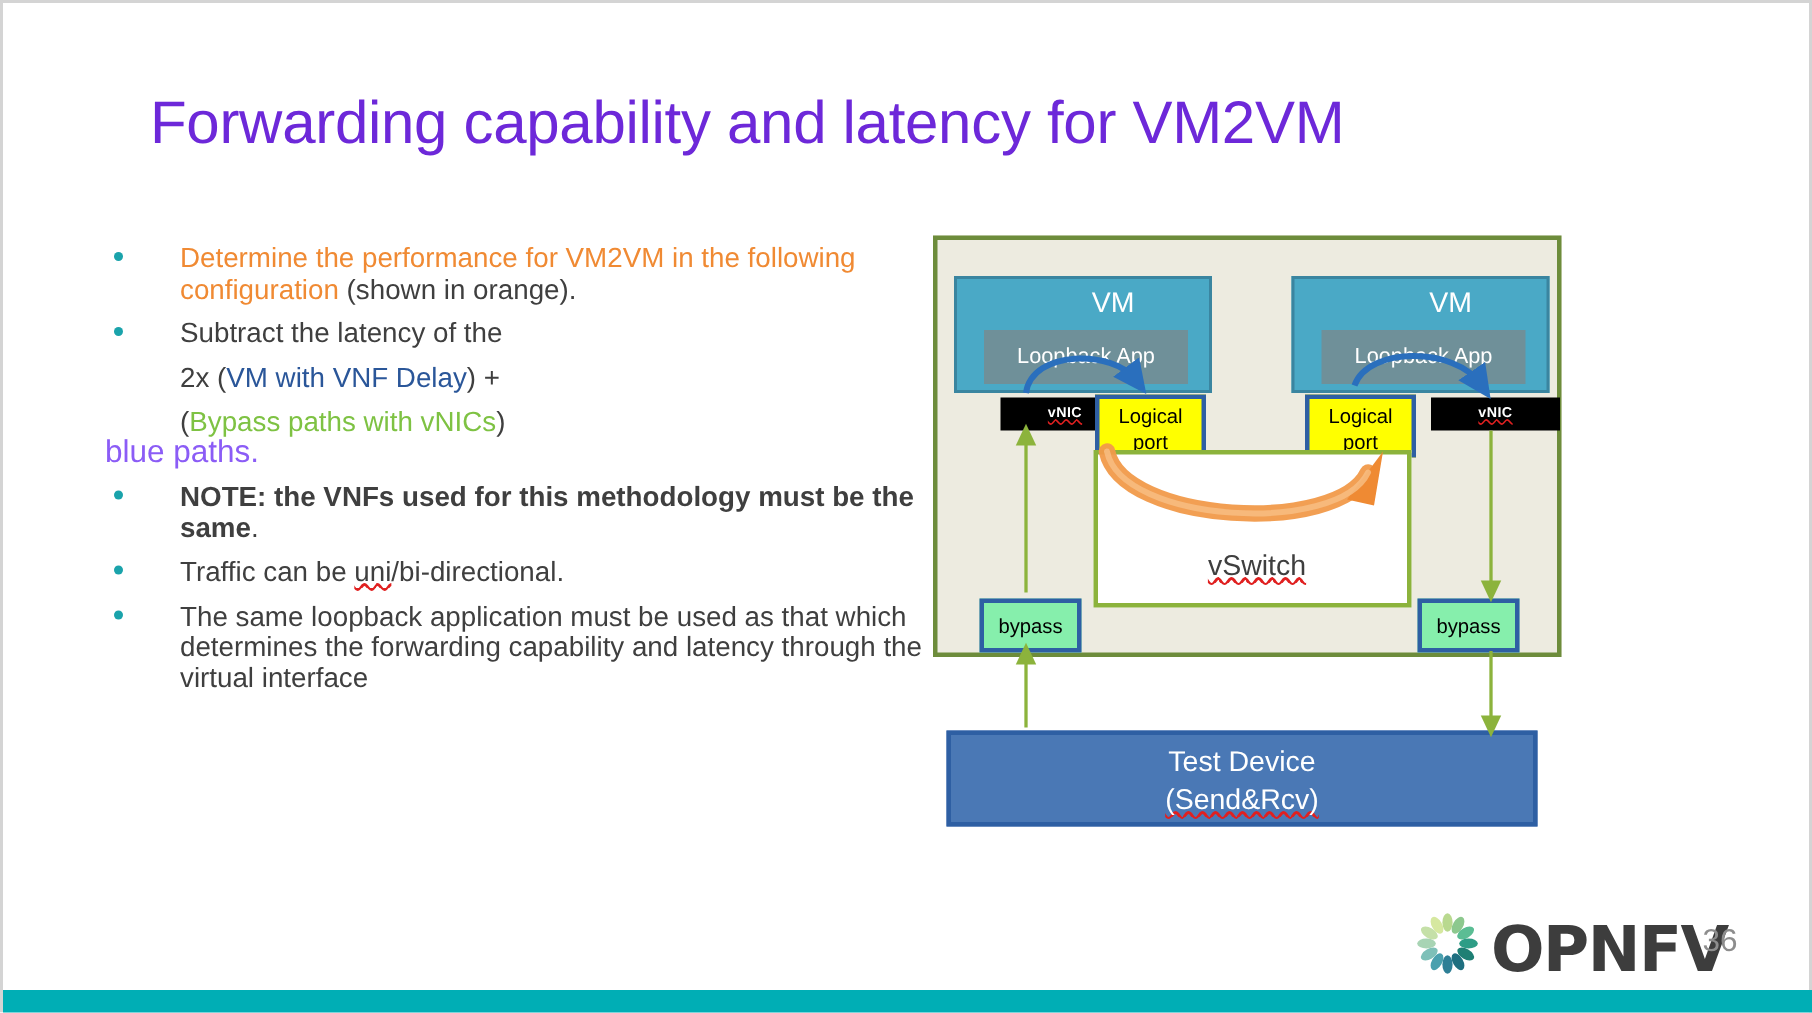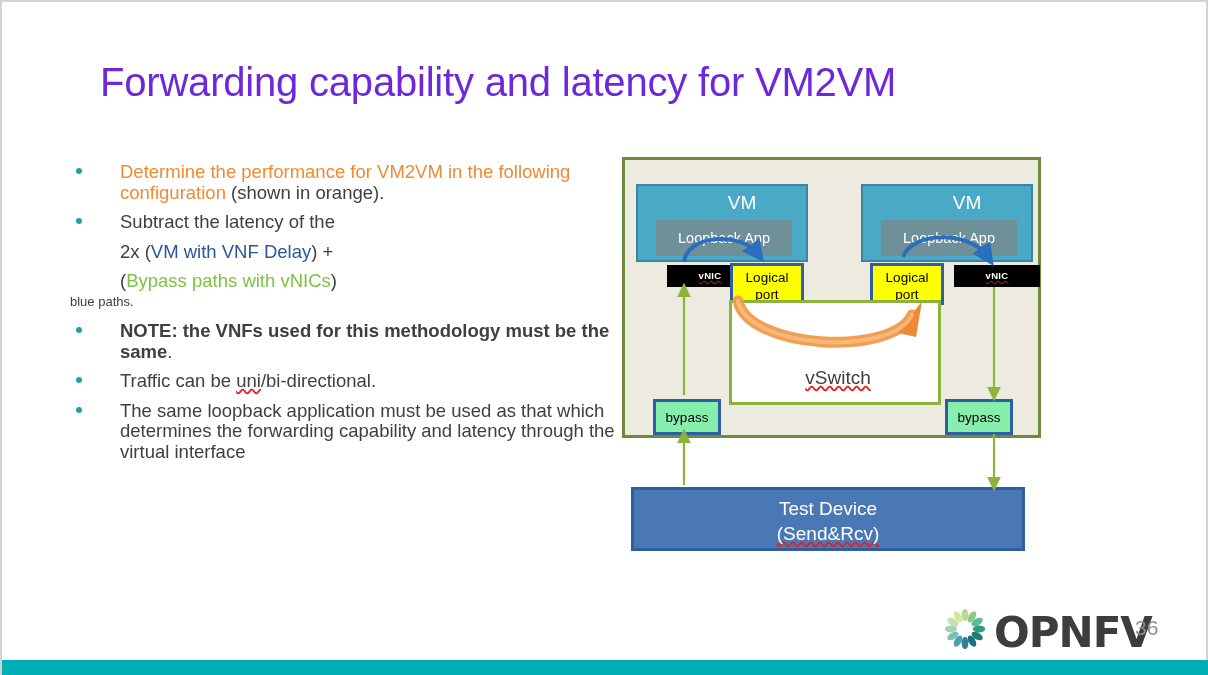--- a/index.html
+++ b/index.html
@@ -52,22 +52,22 @@
     position:relative;
     padding-left:50px;
     margin-bottom:9px;
     color:#3f3f3f;
     font-size:18.5px;
     line-height:20.5px;
   }
   .noindent-row{
     position:relative;
     padding-left:0px;
-    color:#404040;
-    font-size:13px;
+    color:#8b5cf6;
+    font-size:21px;
     line-height:20.5px;
     margin-top:-9px;
     margin-bottom:9px;
   }
   .orange{color:#f08a33;}
   .blue{color:#2a5699;}
   .green{color:#7ec243;}
   .bold{font-weight:bold;}
   .spell{
     text-decoration: underline wavy #e02020;

